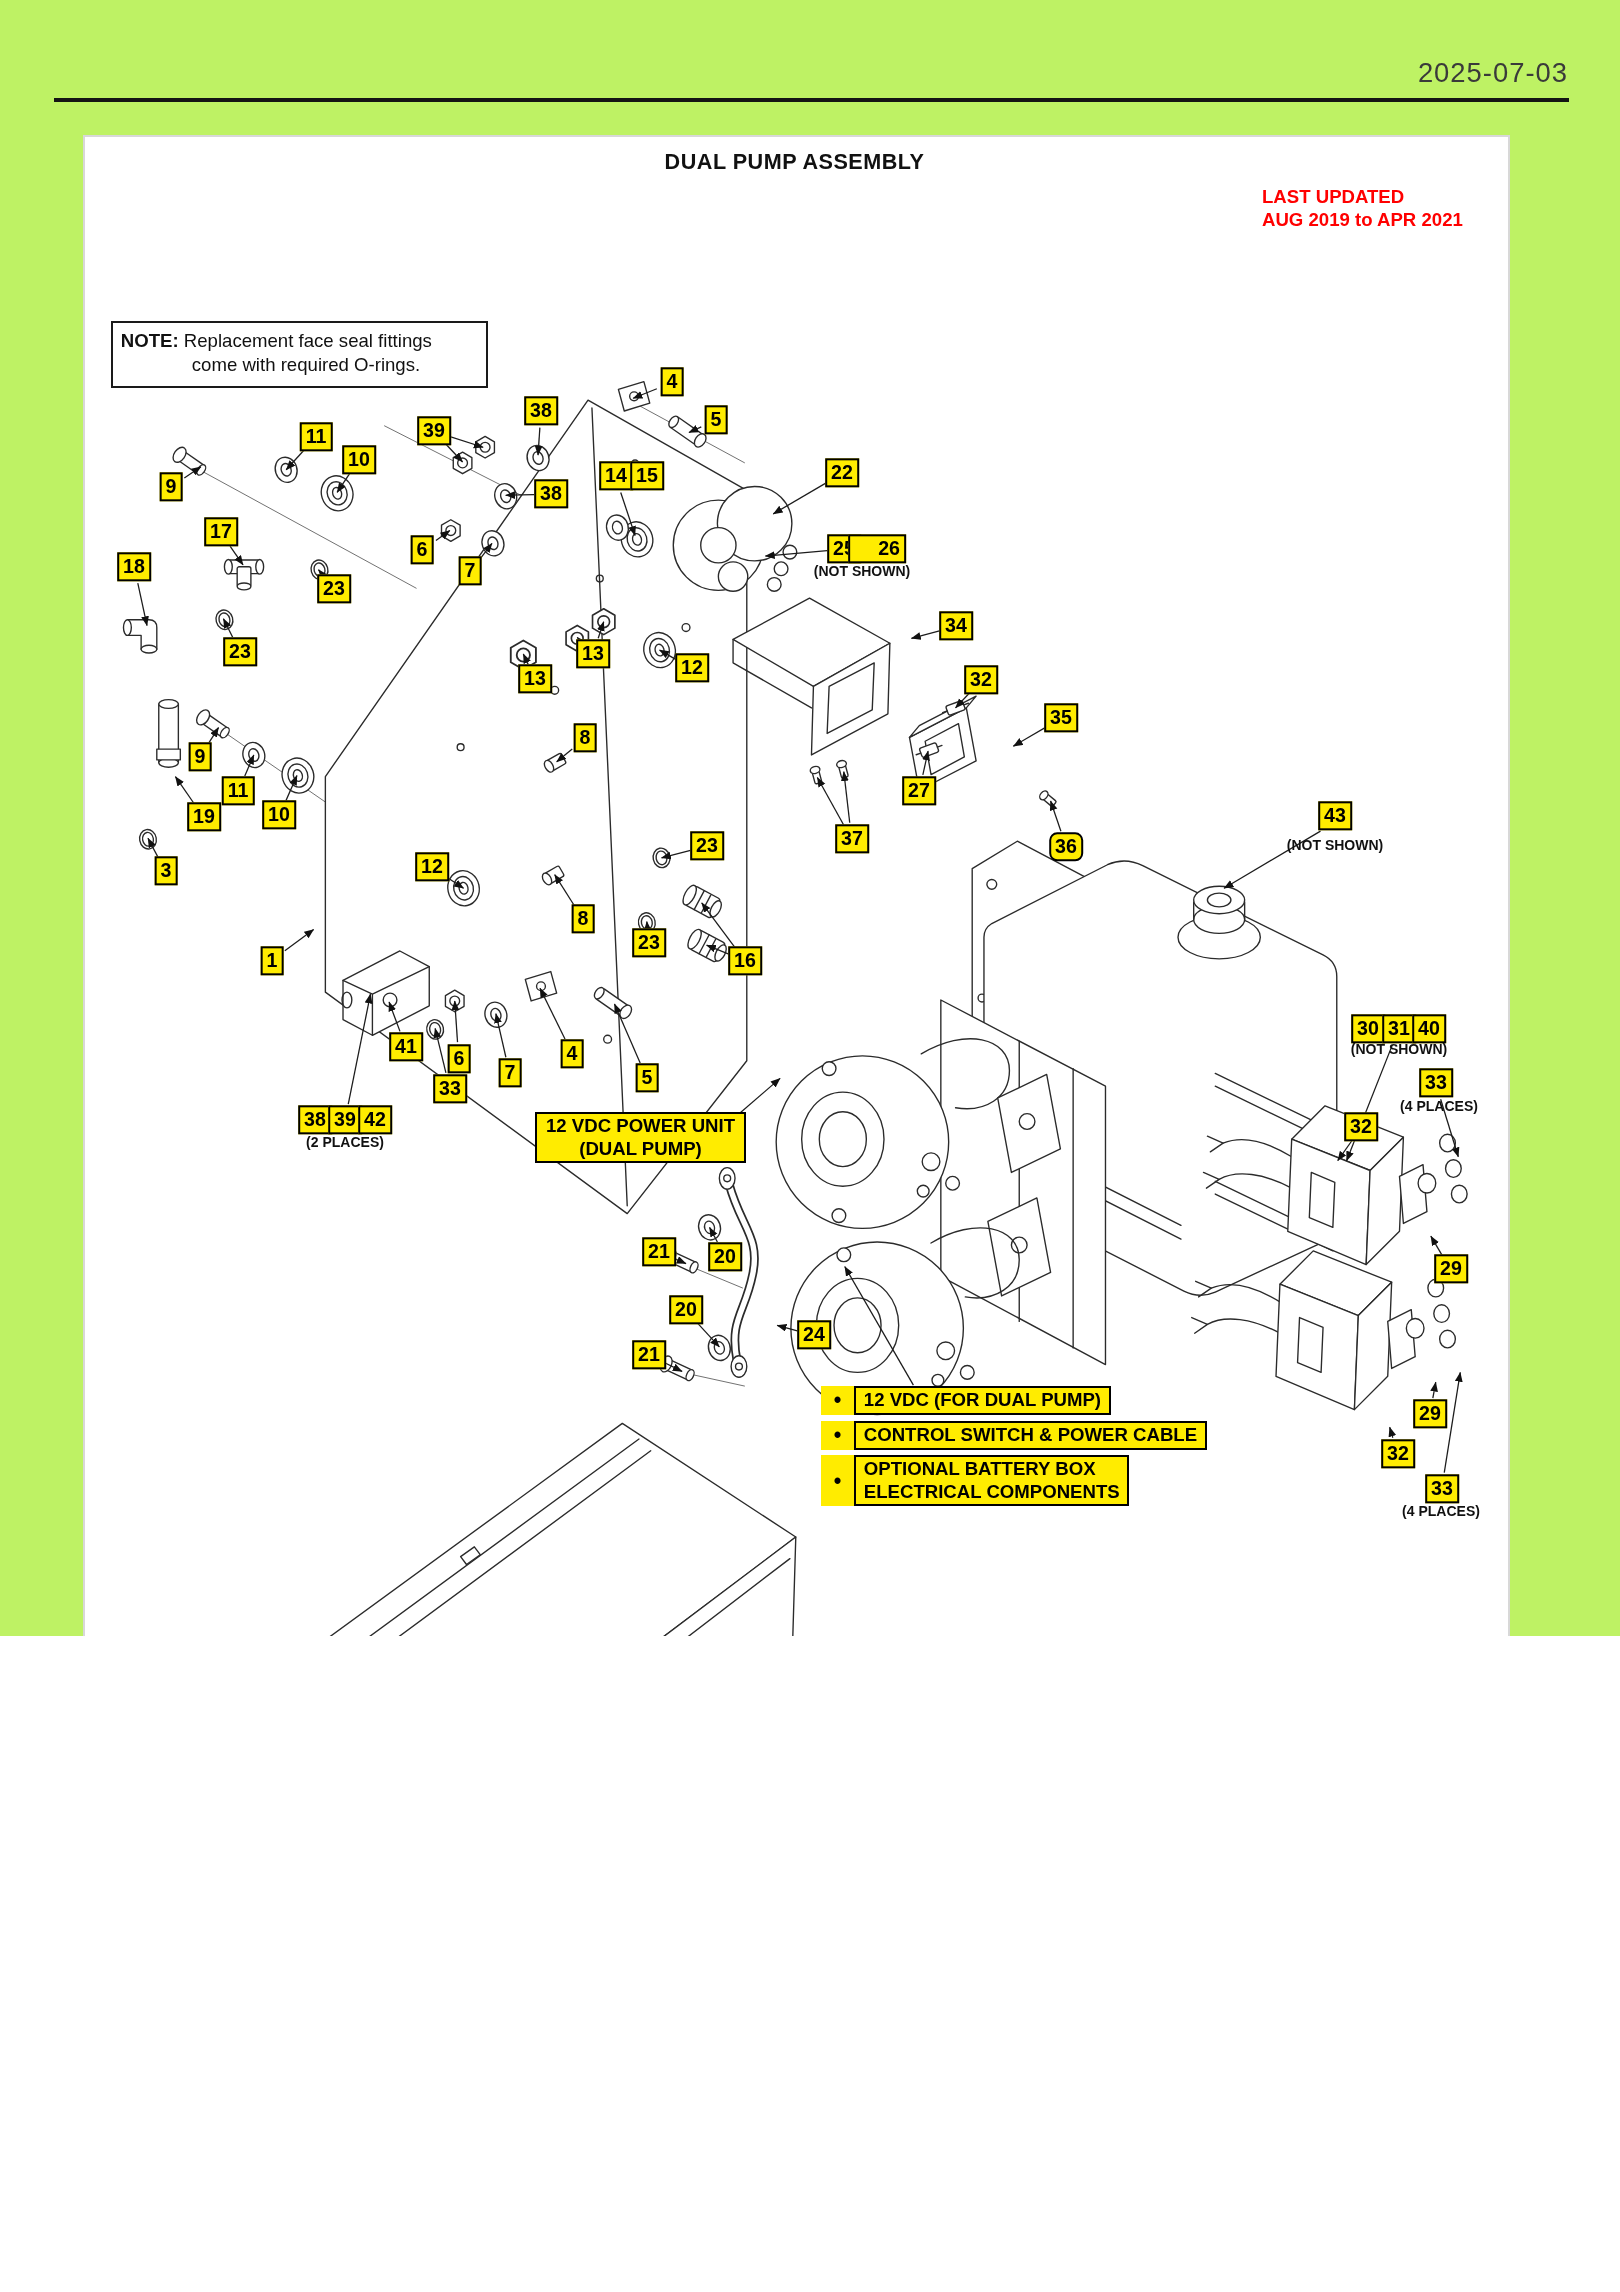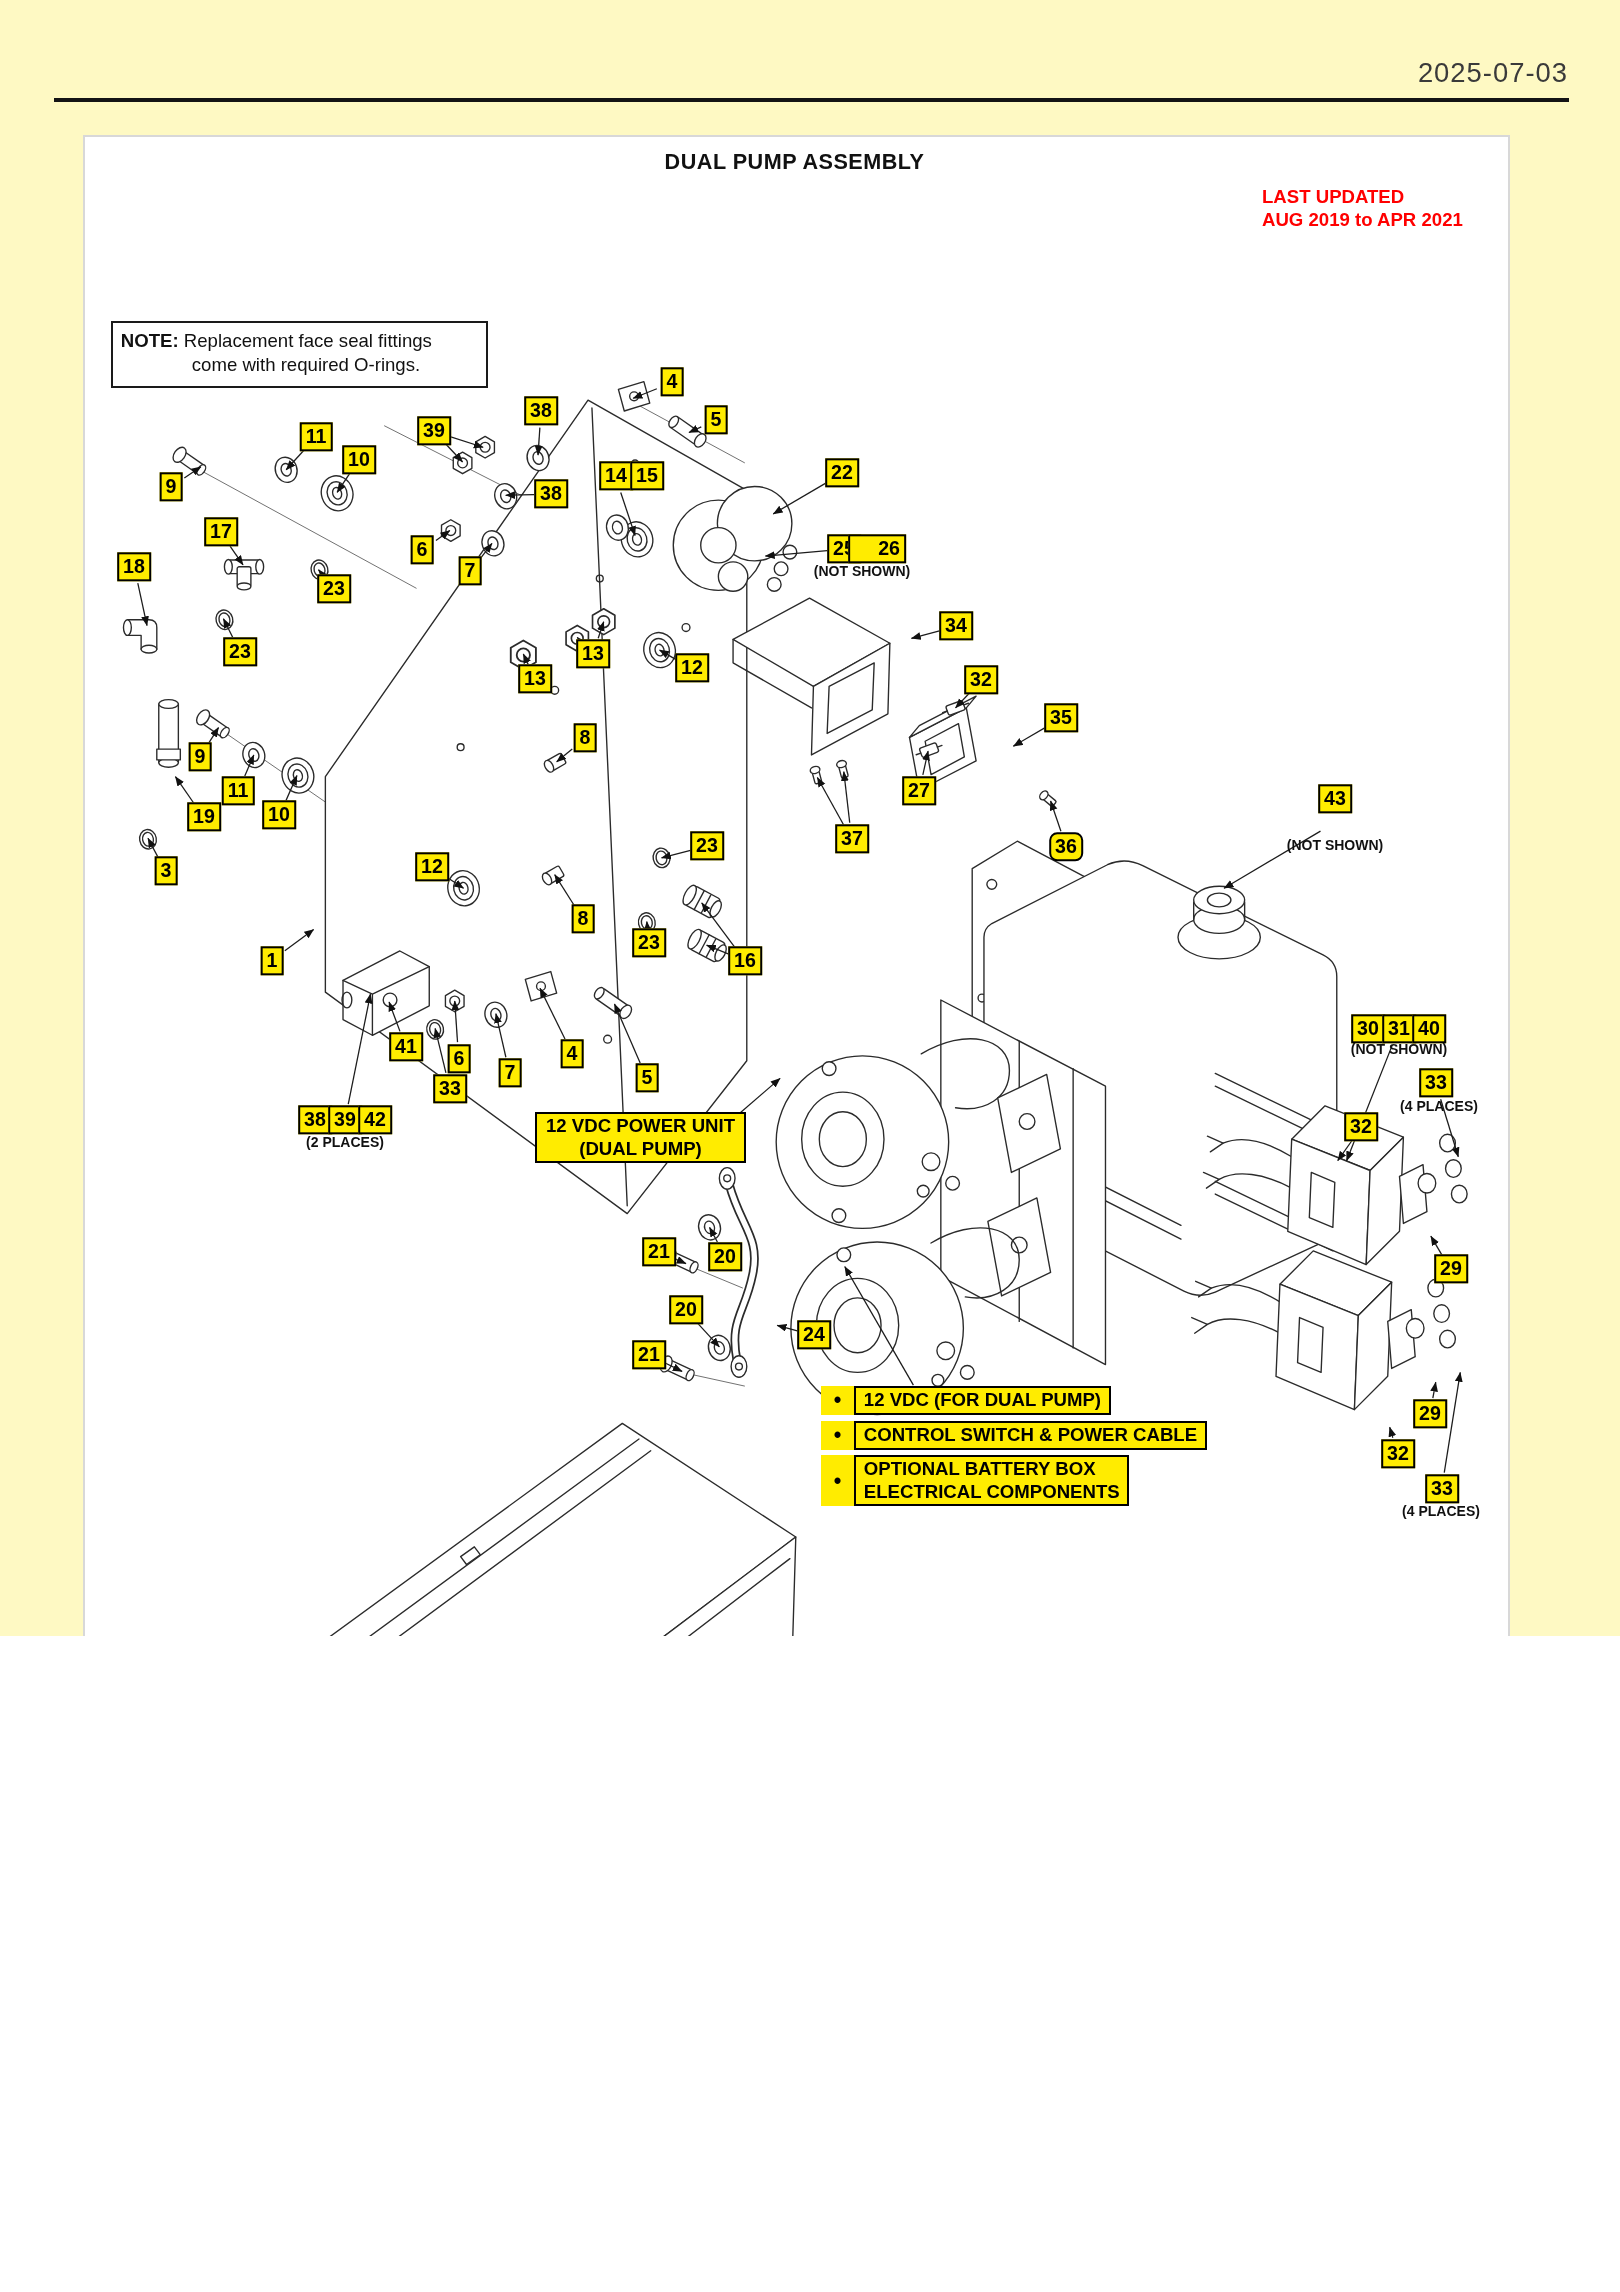--- a/index.html
+++ b/index.html
@@ -1,16 +1,16 @@
 <!DOCTYPE html>
 <html><head>
 <meta charset="utf-8">
 <style>
   html,body{margin:0;padding:0;background:#fff;}
-  .page{position:relative;width:1620px;height:1636px;background:#fef9c3;overflow:hidden;
+  .page{position:relative;width:1620px;height:1636px;background:#bef264;overflow:hidden;
         font-family:"Liberation Sans",sans-serif;}
   .date{position:absolute;top:57px;left:1392px;width:176px;text-align:right;
         font-size:27.4px;color:#3a3a3a;letter-spacing:1px;}
   .rule{position:absolute;left:54px;width:1515px;height:3.9px;background:#141414;}
   .rule-top{top:98px;}
   .rule-bottom{top:2154px;}
   .frame{position:absolute;left:83px;top:135px;width:1423px;height:2001px;
          border:2px solid #d8d8d8;background:#fff;}
   .diagram-title{position:absolute;left:83px;top:149px;width:1423px;text-align:center;
          font-size:21.6px;font-weight:bold;color:#111;letter-spacing:0.5px;}
@@ -565,21 +565,21 @@
       <div class="callout" style="left: 1061px; top: 718px;">35</div>
       <div class="callout" style="left: 200px; top: 757px;">9</div>
       <div class="callout" style="left: 238px; top: 791px;">11</div>
       <div class="callout" style="left: 279px; top: 815px;">10</div>
       <div class="callout" style="left: 204px; top: 817px;">19</div>
       <div class="callout" style="left: 166px; top: 871px;">3</div>
       <div class="callout" style="left: 585px; top: 738px;">8</div>
       <div class="callout" style="left: 919px; top: 791px; text-align: right;">27</div>
       <div class="callout" style="left: 852px; top: 839px;">37</div>
       <div class="callout" style="left: 1066px; top: 847px; border-radius: 8px;">36</div>
-      <div class="callout" style="left: 1335px; top: 799px;">43</div>
+      <div class="callout" style="left: 1335px; top: 816px;">43</div>
       <div class="callout" style="left: 707px; top: 846px;">23</div>
       <div class="callout" style="left: 432px; top: 867px;">12</div>
       <div class="callout" style="left: 583px; top: 919px;">8</div>
       <div class="callout" style="left: 649px; top: 943px;">23</div>
       <div class="callout" style="left: 745px; top: 961px;">16</div>
       <div class="callout" style="left: 272px; top: 961px;">1</div>
       <div class="callout" style="left: 406px; top: 1047px;">41</div>
       <div class="callout" style="left: 459px; top: 1059px;">6</div>
       <div class="callout" style="left: 510px; top: 1073px;">7</div>
       <div class="callout" style="left: 450px; top: 1089px;">33</div>

